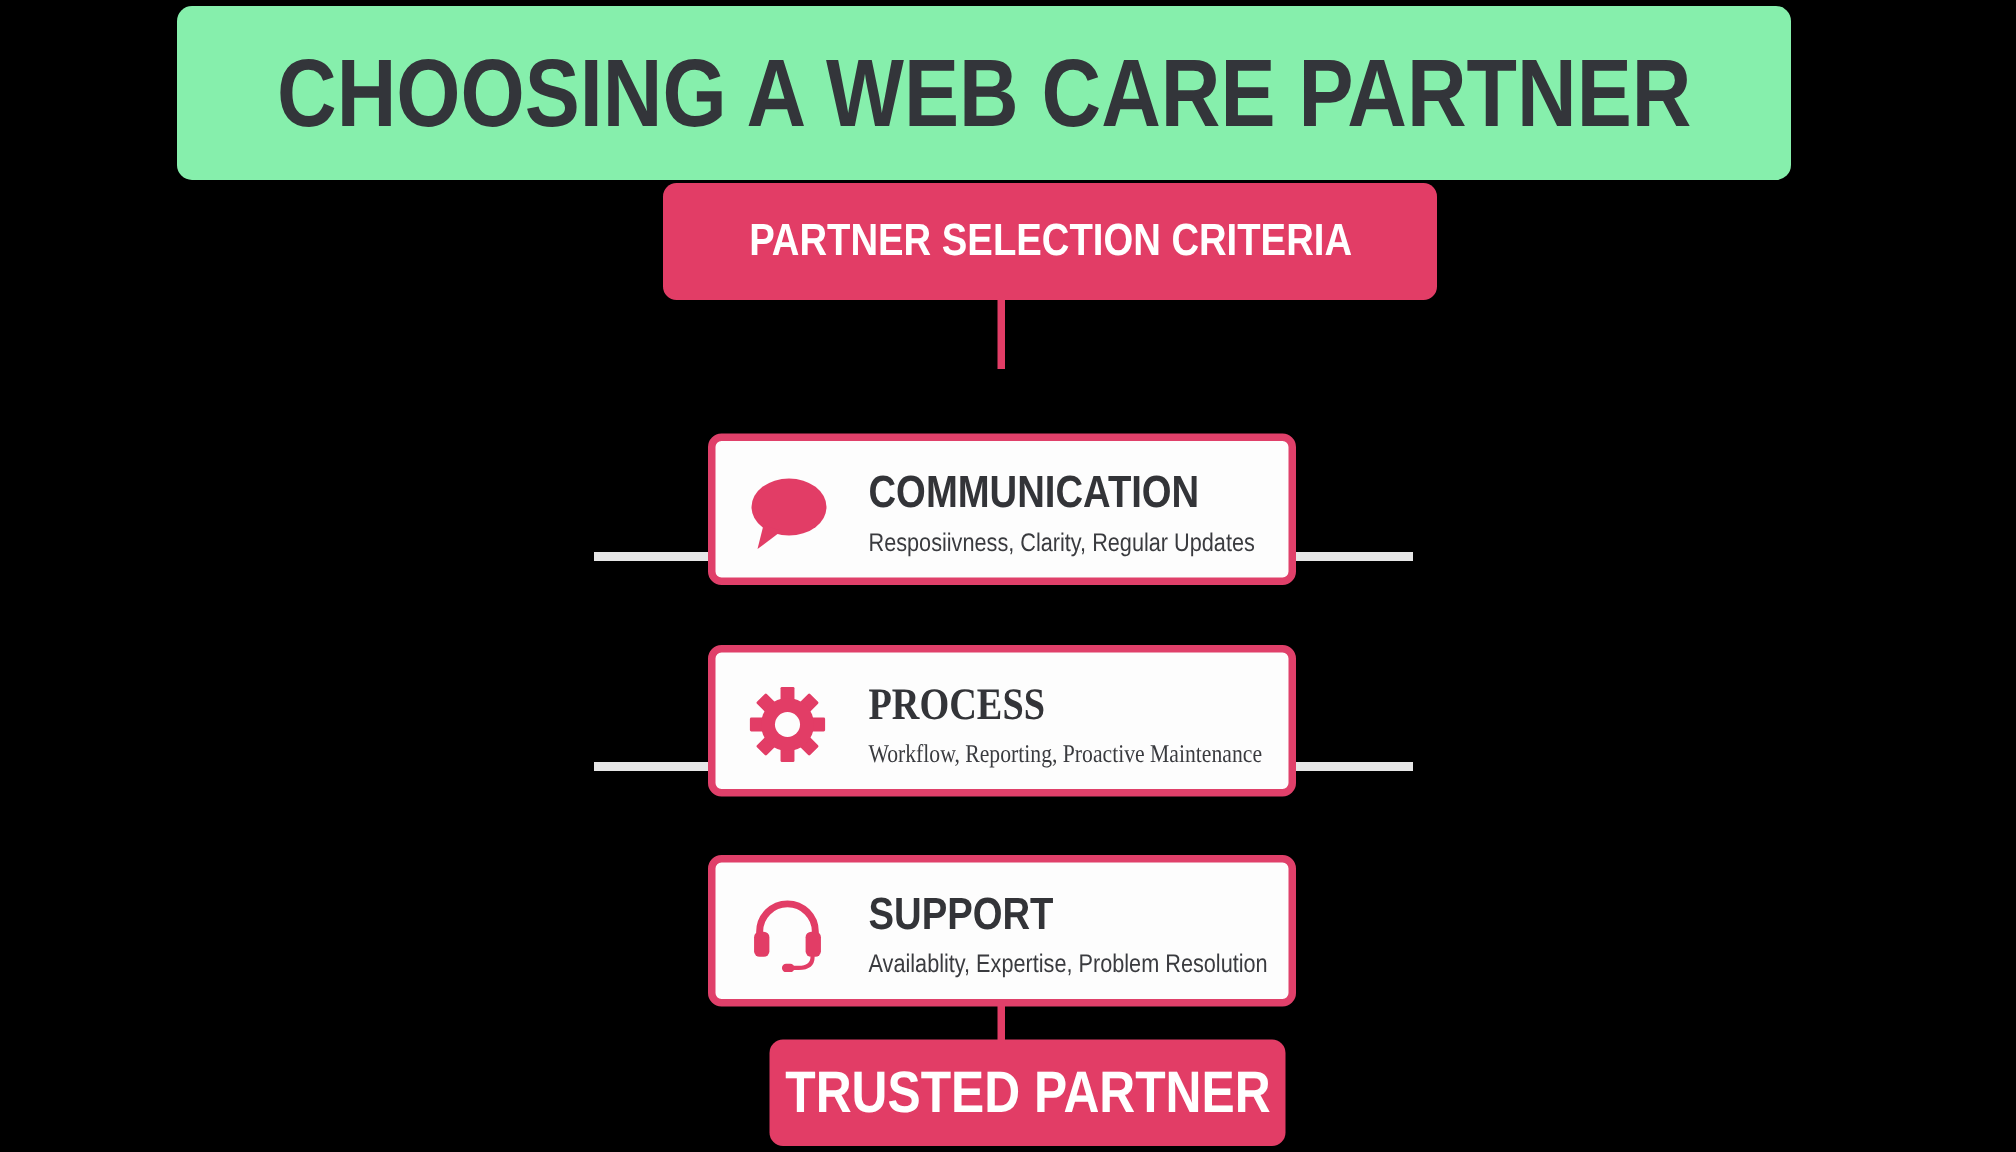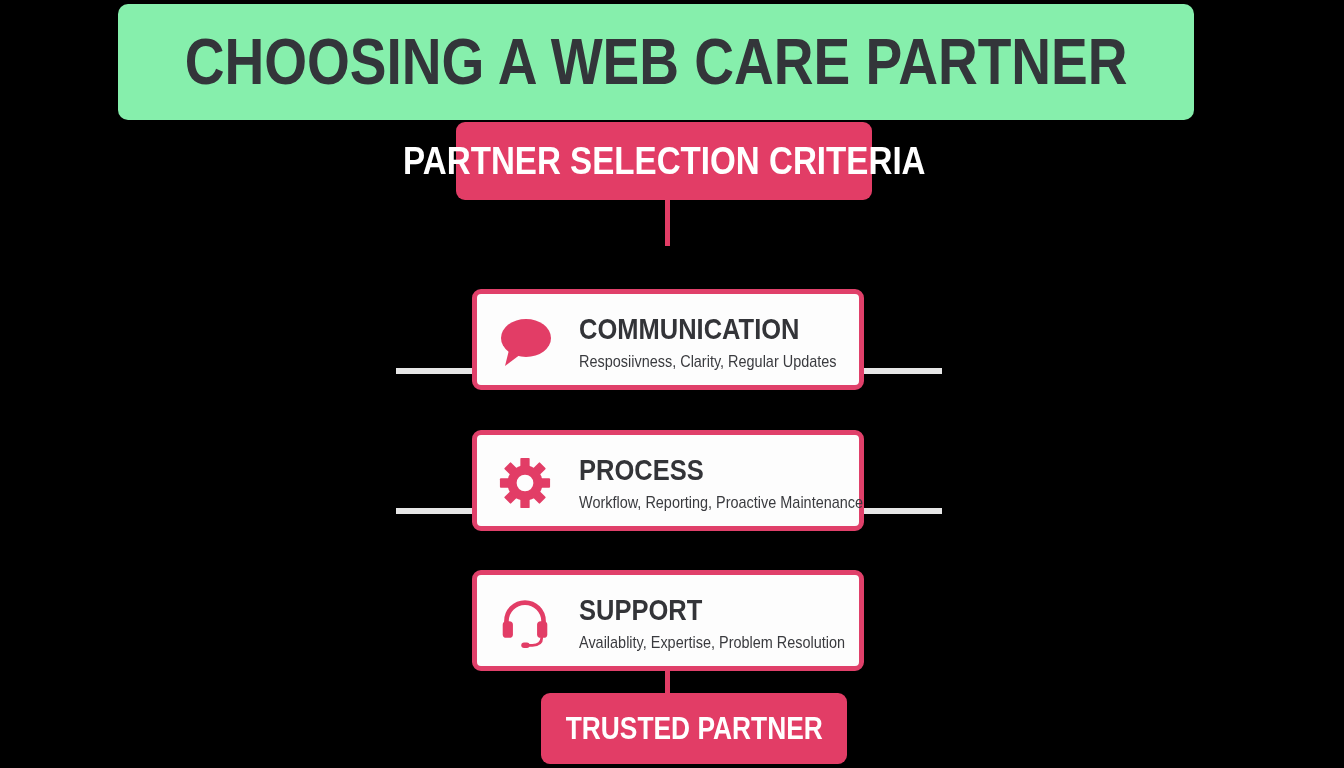--- a/index.html
+++ b/index.html
@@ -30,22 +30,22 @@
     .pill {
       position: absolute;
       background: #e23d66;
       border-radius: 9px;
       display: flex; align-items: center; justify-content: center;
       color: #ffffff;
       font-weight: 700;
       white-space: nowrap;
     }
     .pill span { display: inline-block; transform: scaleX(0.85); }
-    .pill.top { left: 456px; top: 122px; width: 416px; height: 78px; font-size: 39px; }
-    .pill.bottom { left: 513px; top: 693px; width: 306px; height: 71px; font-size: 31px; margin-left: 28px; }
+    .pill.top { left: 442px; top: 122px; width: 516px; height: 78px; font-size: 30px; }
+    .pill.bottom { left: 513px; top: 693px; width: 344px; height: 71px; font-size: 39px; }
 
     .connector {
       position: absolute;
       left: 665px;
       width: 5px;
       background: #e23d66;
     }
     .divider {
       position: absolute;
       left: 396px;
@@ -113,21 +113,21 @@
   <div class="icon">
     <svg viewBox="0 0 56 52">
       <ellipse cx="29" cy="22" rx="25" ry="19" fill="#e23d66"></ellipse>
       <path d="M12 34 L8 50 L24 38 Z" fill="#e23d66"></path>
     </svg>
   </div>
   <div class="card-title">COMMUNICATION</div>
   <div class="card-sub">Resposiivness, Clarity, Regular Updates</div>
 </div>
 
-<div class="card" style="top:386px;">
+<div class="card" style="top:386px;font-family:Liberation Serif, serif;">
   <div class="icon">
     <svg viewBox="0 0 56 56">
       <g fill="#e23d66" transform="translate(28 28)">
         <rect x="-5" y="-27" width="10" height="12" rx="1"></rect>
         <rect x="-5" y="-27" width="10" height="12" rx="1" transform="rotate(45)"></rect>
         <rect x="-5" y="-27" width="10" height="12" rx="1" transform="rotate(90)"></rect>
         <rect x="-5" y="-27" width="10" height="12" rx="1" transform="rotate(135)"></rect>
         <rect x="-5" y="-27" width="10" height="12" rx="1" transform="rotate(180)"></rect>
         <rect x="-5" y="-27" width="10" height="12" rx="1" transform="rotate(225)"></rect>
         <rect x="-5" y="-27" width="10" height="12" rx="1" transform="rotate(270)"></rect>

